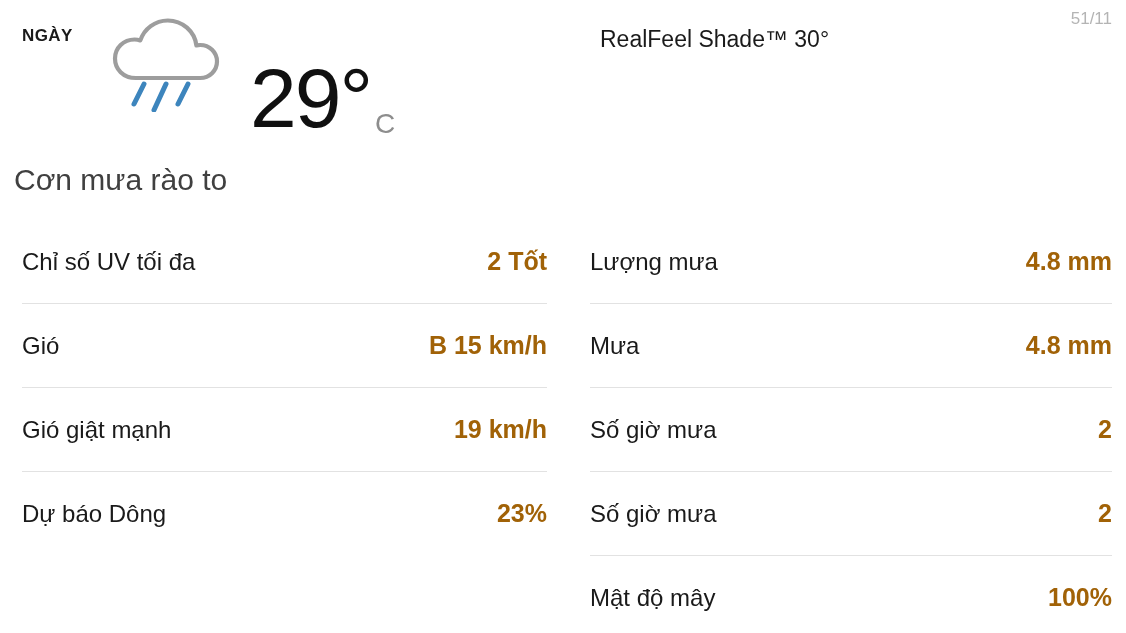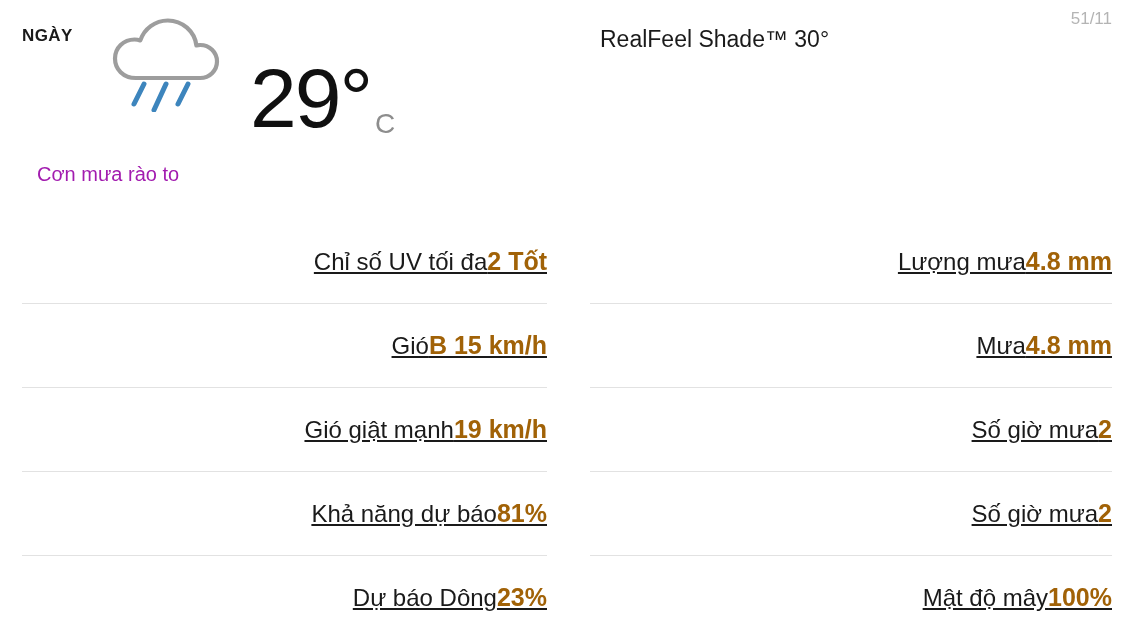--- a/index.html
+++ b/index.html
@@ -80,24 +80,24 @@
     right: 14px;
     top: 9px;
     font-size: 17px;
     color: #b4b4b4;
     white-space: nowrap;
   }
 
   
   .summary {
     position: absolute;
-    left: 37px;
+    left: 14px;
     top: 163px;
-    font-size: 20px;
-    color: #a21caf;
+    font-size: 30px;
+    color: #404040;
     white-space: nowrap;
   }
 
   
   .detail-grid {
     position: absolute;
     top: 220px;
     left: 0;
     width: 1126px;
     display: flex;
@@ -106,24 +106,23 @@
     width: 563px;
     box-sizing: border-box;
   }
   .detail-col.left  { padding: 0 16px 0 22px; }
   .detail-col.right { padding: 0 14px 0 27px; }
 
   .detail-row {
     height: 83px;
     display: flex;
     align-items: center;
-    justify-content: flex-end;
+    justify-content: space-between;
     border-top: 1px solid #e2e2e2;
     white-space: nowrap;
-    text-decoration: underline;
   }
   .detail-row:first-child {
     border-top: none;
   }
   .row-label {
     font-size: 24px;
     color: #1a1a1a;
     font-weight: normal;
   }
   .row-value {
@@ -174,24 +173,20 @@
     </div>
     <div class="detail-row">
       <span class="row-label">Gió</span>
       <span class="row-value">B 15 km/h</span>
     </div>
     <div class="detail-row">
       <span class="row-label">Gió giật mạnh</span>
       <span class="row-value">19 km/h</span>
     </div>
     <div class="detail-row">
-      <span class="row-label">Khả năng dự báo</span>
-      <span class="row-value">81%</span>
-    </div>
-    <div class="detail-row">
       <span class="row-label">Dự báo Dông</span>
       <span class="row-value">23%</span>
     </div>
   </div>
 
   <div class="detail-col right">
     <div class="detail-row">
       <span class="row-label">Lượng mưa</span>
       <span class="row-value">4.8 mm</span>
     </div>

